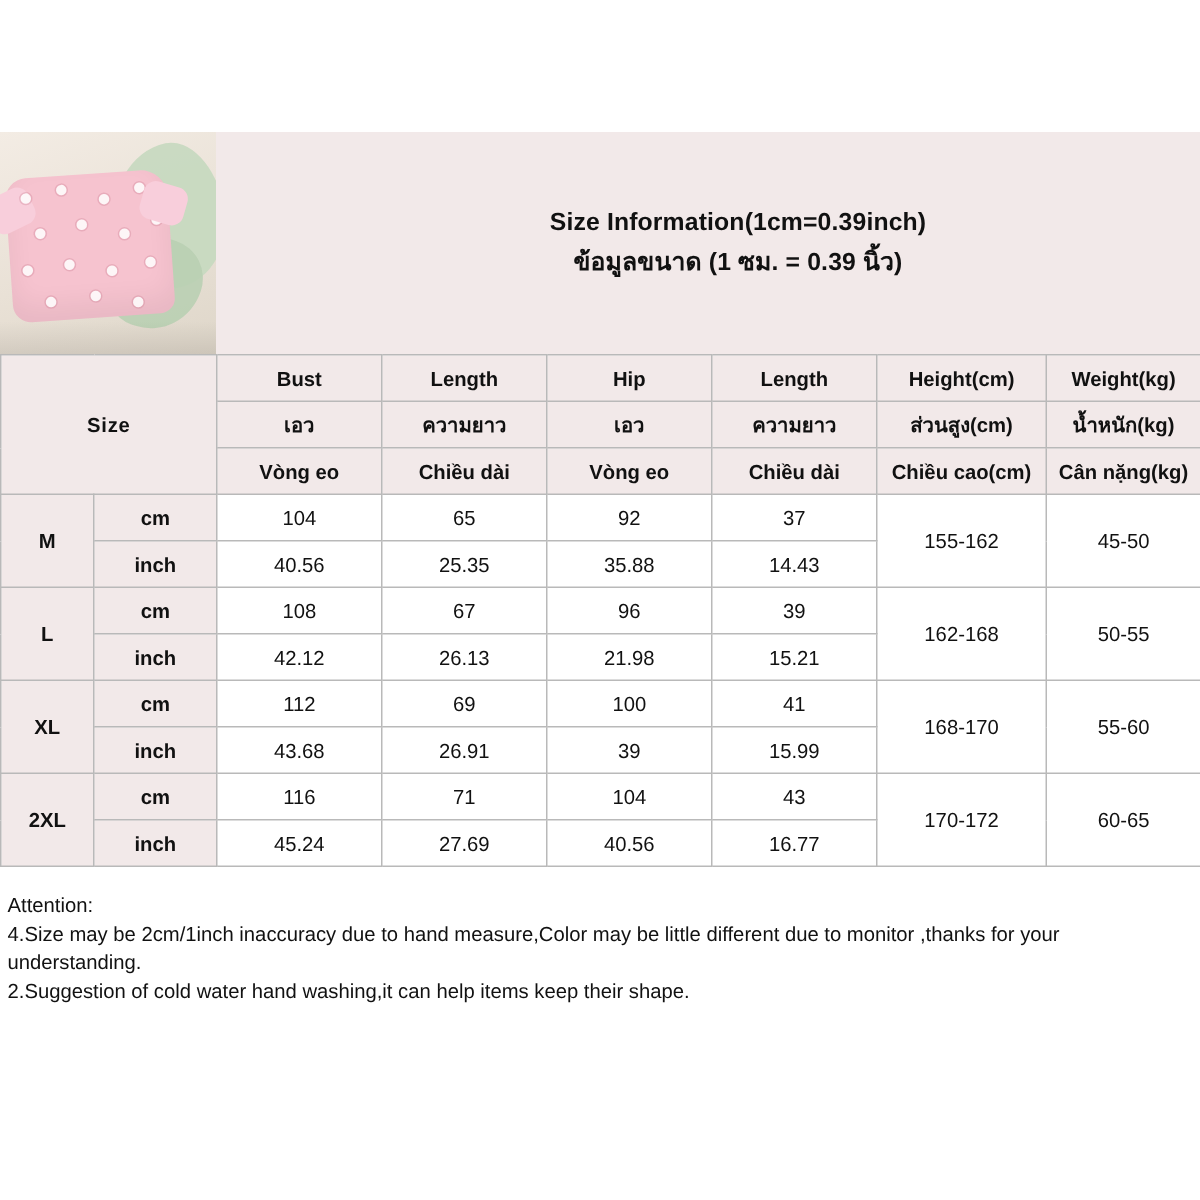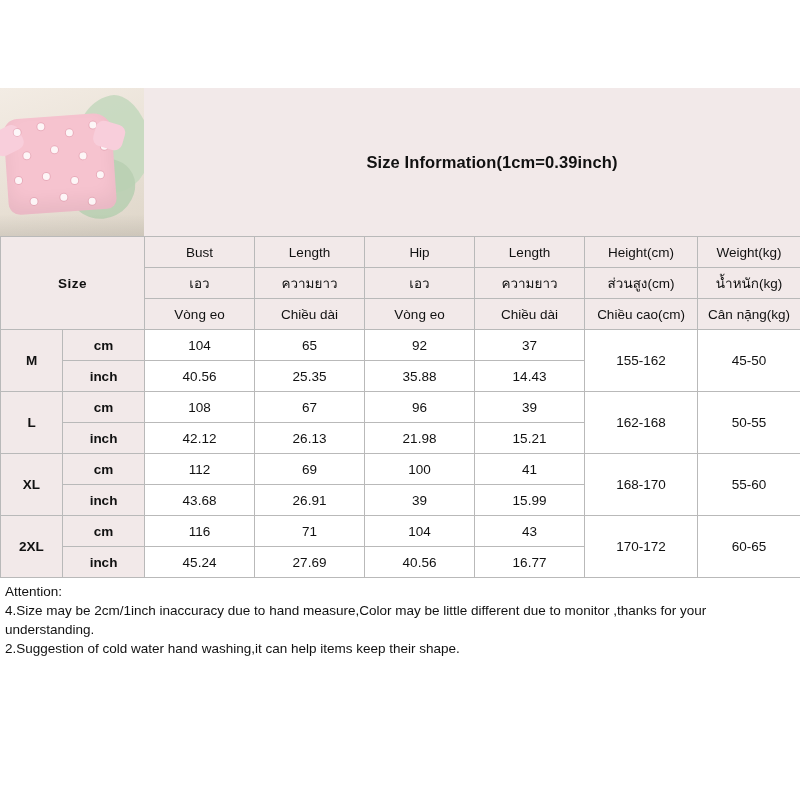--- a/index.html
+++ b/index.html
@@ -139,21 +139,21 @@
     text-align: center;
     vertical-align: middle;
     font-size: 13.5px;
     color: #111;
     padding: 0;
     height: 30px;
     background: #ffffff;
   }
   .hdr-cell {
     background: #f2e9e9 !important;
-    font-weight: normal;
+    font-weight: bold;
     font-size: 13.5px;
     height: 28px;
   }
   .size-corner {
     background: #f2e9e9 !important;
     font-weight: bold;
     font-size: 21px;
     letter-spacing: .5px;
   }
   .size-label {
@@ -172,21 +172,21 @@
   
   col.c-size   { width: 62px; }
   col.c-unit   { width: 82px; }
   col.c-data   { width: 110px; }
   col.c-height { width: 113px; }
   col.c-weight { width: 103px; }
   
   .attention {
     position: absolute;
     left: 0;
-    top: 0;
+    top: 12px;
     width: 790px;
     padding: 4px 5px 0 5px;
     font-size: 13.5px;
     line-height: 1.42;
     color: #111;
   }
   .attention p { margin: 0; }
 </style>
 </head>
 <body>
@@ -216,20 +216,21 @@
               <i style="left:90px;top:58px"></i>
             <i style="left:22px;top:80px"></i>
               <i style="left:52px;top:78px"></i>
             <i style="left:80px;top:84px"></i>
           </div>
         </div>
         <div class="photo-shadow"></div>
       </div>
       <div class="header-text">
         <div>Size Information(1cm=0.39inch)</div>
+        <div>ข้อมูลขนาด (1 ซม. = 0.39 นิ้ว)</div>
       </div>
     </div>
 
     <table class="size-table">
       <colgroup>
         <col class="c-size">
           <col class="c-unit">
         <col class="c-data">
           <col class="c-data">
           <col class="c-data">

